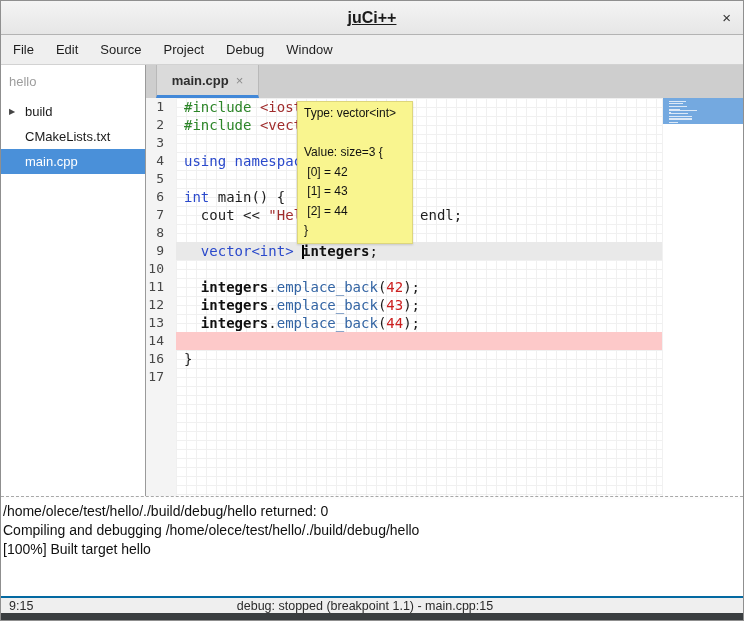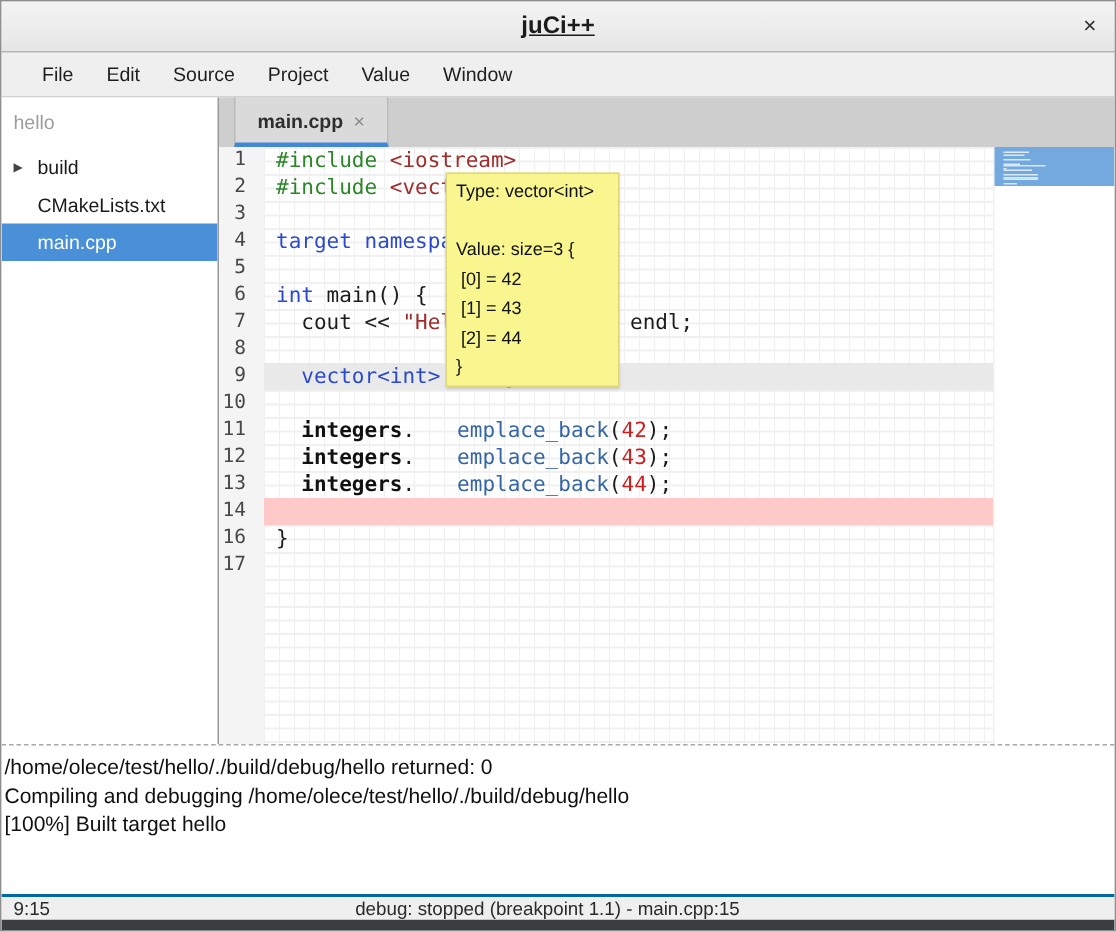--- a/index.html
+++ b/index.html
@@ -8,21 +8,21 @@
     --tooltip-bg:#f9f58f; --tooltip-border:#ddd67c; --mm-viewport:#74a9e0;
   }
   *{margin:0;padding:0;box-sizing:border-box;}
   body{font-family:"Liberation Sans",sans-serif;background:#fff;}
   .window{width:744px;height:621px;position:relative;background:#fff;border:1px solid #8f8f8f;overflow:hidden;display:flex;flex-direction:column;}
   
   .titlebar{height:34px;flex:0 0 34px;background:linear-gradient(#f4f4f4,#e6e6e6);border-bottom:1px solid #b3b3b3;position:relative;display:flex;align-items:center;justify-content:center;}
   .title{font-weight:bold;font-size:16px;color:#1b1b1b;text-decoration:underline;}
   .close-btn{position:absolute;right:12px;top:8px;font-size:15px;color:#333;cursor:default;line-height:18px;}
   
-  .menubar{height:30px;flex:0 0 30px;background:#efefef;border-bottom:1px solid #d2d2d2;display:flex;align-items:center;padding-left:16px;}
+  .menubar{height:30px;flex:0 0 30px;background:#efefef;border-bottom:1px solid #d2d2d2;display:flex;align-items:center;padding-left:1px;}
   .menu-item{padding:5px 11px;font-size:13px;color:#1e1e1e;}
   
   .main{flex:1 1 auto;display:flex;min-height:0;}
   .sidebar{width:145px;flex:0 0 145px;background:#fff;border-right:1px solid #9a9a9a;font-size:13px;overflow:hidden;}
   .project-label{color:#9d9d9d;padding:9px 8px 10px 8px;}
   .tree-row{height:25px;display:flex;align-items:center;padding-left:8px;color:#1a1a1a;}
   .tree-row .expander{width:16px;font-size:8px;color:#444;}
   .tree-row.selected{background:var(--select);color:#fff;}
   .tree-row.selected .expander{color:#fff;}
   
@@ -36,28 +36,28 @@
   .grid-layer{position:absolute;left:30px;top:0;bottom:0;width:488px;background-image:linear-gradient(to right,#f0f0f0 1px,transparent 1px),linear-gradient(to bottom,#f0f0f0 1px,transparent 1px);background-size:10px 9px;}
   .lines{position:relative;}
   .row{display:flex;height:18px;line-height:18px;font-family:"DejaVu Sans Mono",monospace;font-size:14px;}
   .lnum{flex:0 0 30px;text-align:right;padding-right:12px;color:#474747;font-size:13px;}
   .codewrap{flex:0 0 488px;padding-left:8px;white-space:pre;}
   .hl-current{background:var(--hl-current);}
   .hl-breakpoint{background:var(--hl-breakpoint);}
   .hl-debug{background:var(--hl-debug);}
   .tk-pl{color:#1c1c1c;} .tk-kw{color:#2a49cb;} .tk-pp{color:#2c8528;}
   .tk-inc{color:#a02c2c;} .tk-str{color:#a02c2c;} .tk-num{color:#cc2020;}
-  .tk-fn{color:#3465a4;margin-left:28px;} .tk-var{color:#111;font-weight:bold;}
+  .tk-fn{color:#3465a4;} .tk-var{color:#111;font-weight:bold;}
   .cursor{display:inline-block;width:1.5px;height:14px;background:#000;vertical-align:middle;margin-right:-1.5px;}
   
   .minimap{position:absolute;right:0;top:0;bottom:0;width:81px;background:#fff;border-left:1px solid #f1f1f1;}
   .mm-viewport{height:26px;background:var(--mm-viewport);padding:3px 0 0 6px;}
   .mm-line{height:1px;background:rgba(255,255,255,0.75);margin-bottom:0.5px;}
   
-  .tooltip{position:absolute;left:151px;top:17px;width:116px;background:var(--tooltip-bg);border:1px solid var(--tooltip-border);padding:2px 6px;z-index:5;font-size:12px;color:#111;box-shadow:0 1px 2px rgba(0,0,0,0.15);}
+  .tooltip{position:absolute;left:151px;top:3px;width:116px;background:var(--tooltip-bg);border:1px solid var(--tooltip-border);padding:2px 6px;z-index:5;font-size:12px;color:#111;box-shadow:0 1px 2px rgba(0,0,0,0.15);}
   .tip-line{line-height:19.5px;white-space:pre;}
   
   .splitter{height:3px;flex:0 0 3px;background:#fdfdfd;border-top:1px dashed #a8a8a8;}
   
   .terminal{height:97px;flex:0 0 97px;background:#fff;padding:3px 2px;font-size:14px;color:#101010;overflow:hidden;}
   .term-line{line-height:19px;white-space:pre;}
   
   .statusbar{height:17px;flex:0 0 17px;background:#efefef;border-top:2px solid #0369a1;position:relative;font-size:12.5px;color:#2a2a2a;}
   .cursor-pos{position:absolute;left:8px;top:1px;}
   .status-msg{position:absolute;left:0;right:14px;top:1px;text-align:center;}
@@ -71,21 +71,21 @@
   <div class="titlebar">
     <span class="title">juCi++</span>
     <span class="close-btn">×</span>
   </div>
 
   <div class="menubar" id="menubar-items">
       <div class="menu-item">File</div>
       <div class="menu-item">Edit</div>
       <div class="menu-item">Source</div>
       <div class="menu-item">Project</div>
-      <div class="menu-item">Value</div>
+      <div class="menu-item">Debug</div>
       <div class="menu-item">Window</div>
     </div>
 
   <div class="main">
 
     <div class="sidebar">
       <div class="project-label">hello</div>
       <div id="tree">
           <div class="tree-row">
             <span class="expander">▶</span>
@@ -121,21 +121,21 @@
             <div class="row">
               <span class="lnum">2</span>
               <div class="codewrap"><span class="tk-pp">#include</span><span class="tk-pl"> </span><span class="tk-inc">&lt;vector&gt;</span></div>
             </div>
             <div class="row">
               <span class="lnum">3</span>
               <div class="codewrap"></div>
             </div>
             <div class="row">
               <span class="lnum">4</span>
-              <div class="codewrap"><span class="tk-kw">target</span><span class="tk-pl"> </span><span class="tk-kw">namespace</span><span class="tk-pl"> std;</span></div>
+              <div class="codewrap"><span class="tk-kw">using</span><span class="tk-pl"> </span><span class="tk-kw">namespace</span><span class="tk-pl"> std;</span></div>
             </div>
             <div class="row">
               <span class="lnum">5</span>
               <div class="codewrap"></div>
             </div>
             <div class="row">
               <span class="lnum">6</span>
               <div class="codewrap"><span class="tk-kw">int</span><span class="tk-pl"> main() {</span></div>
             </div>
             <div class="row">

